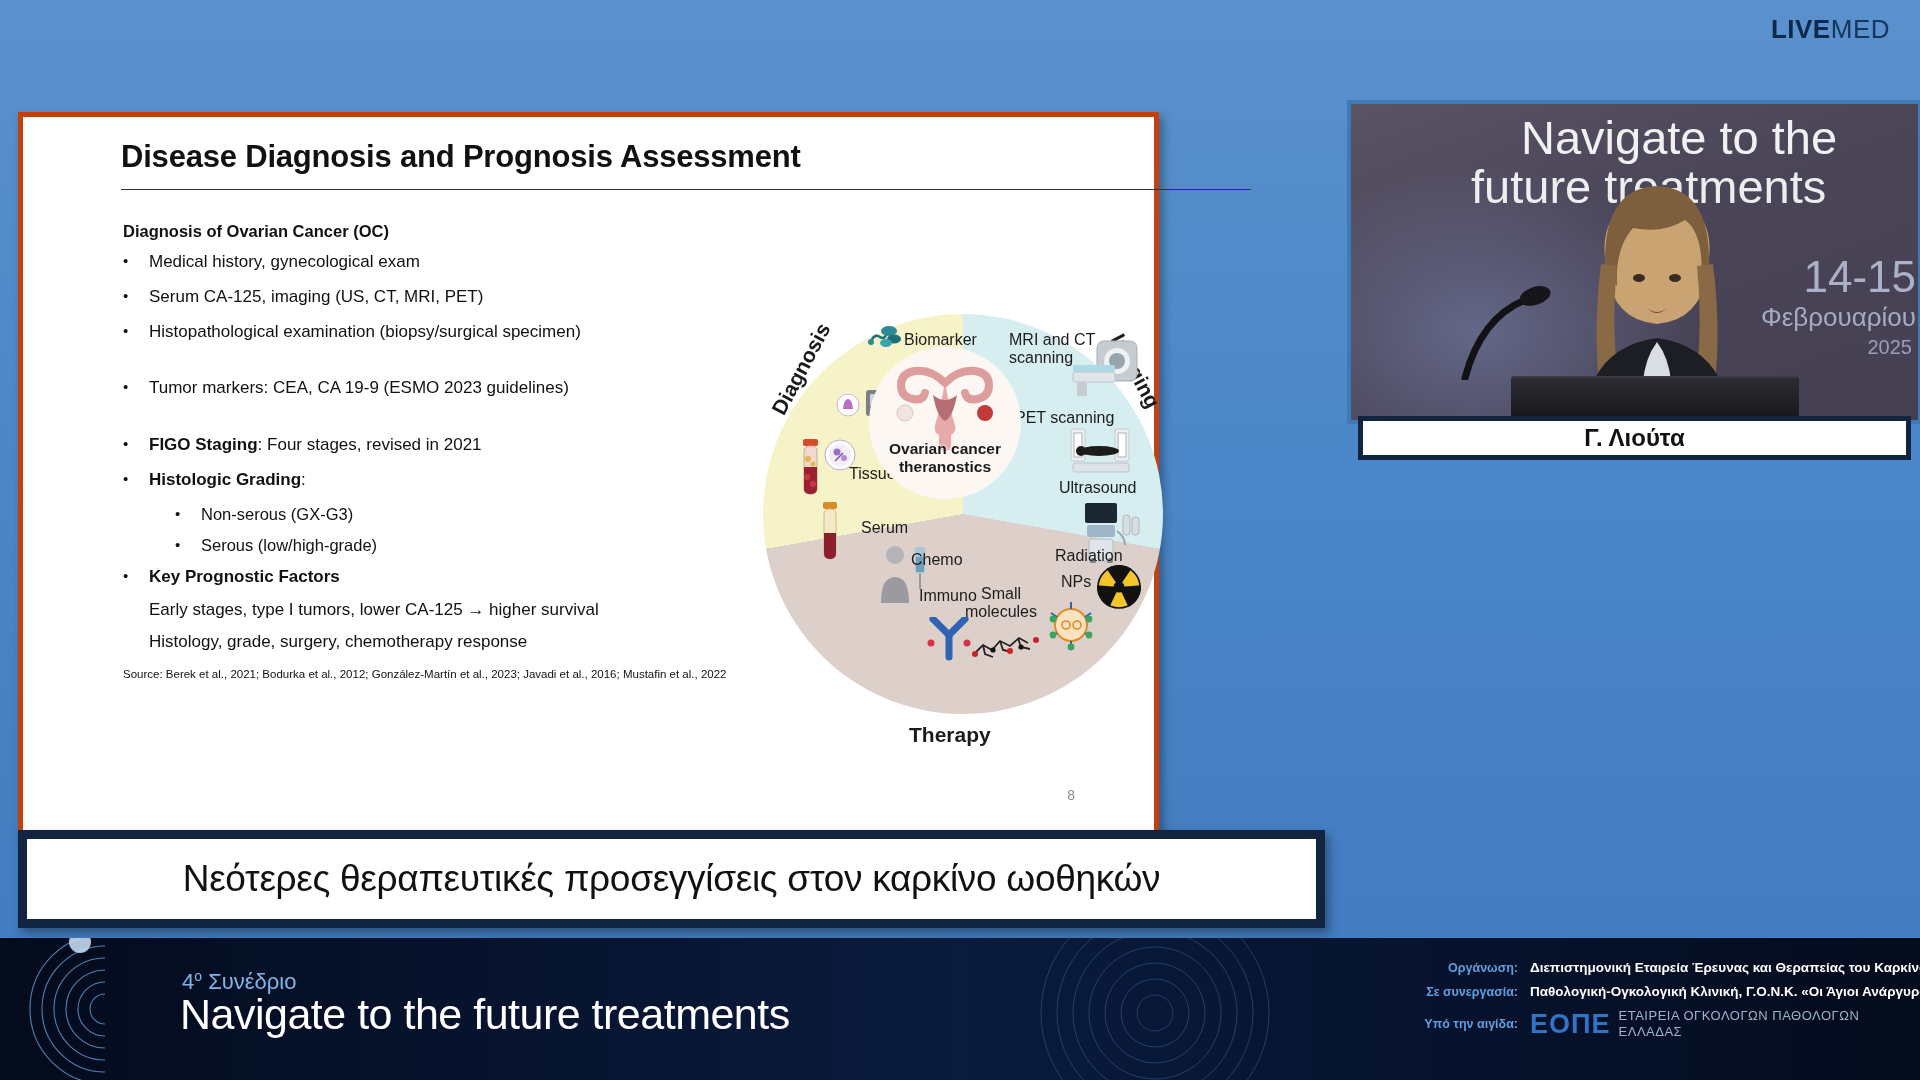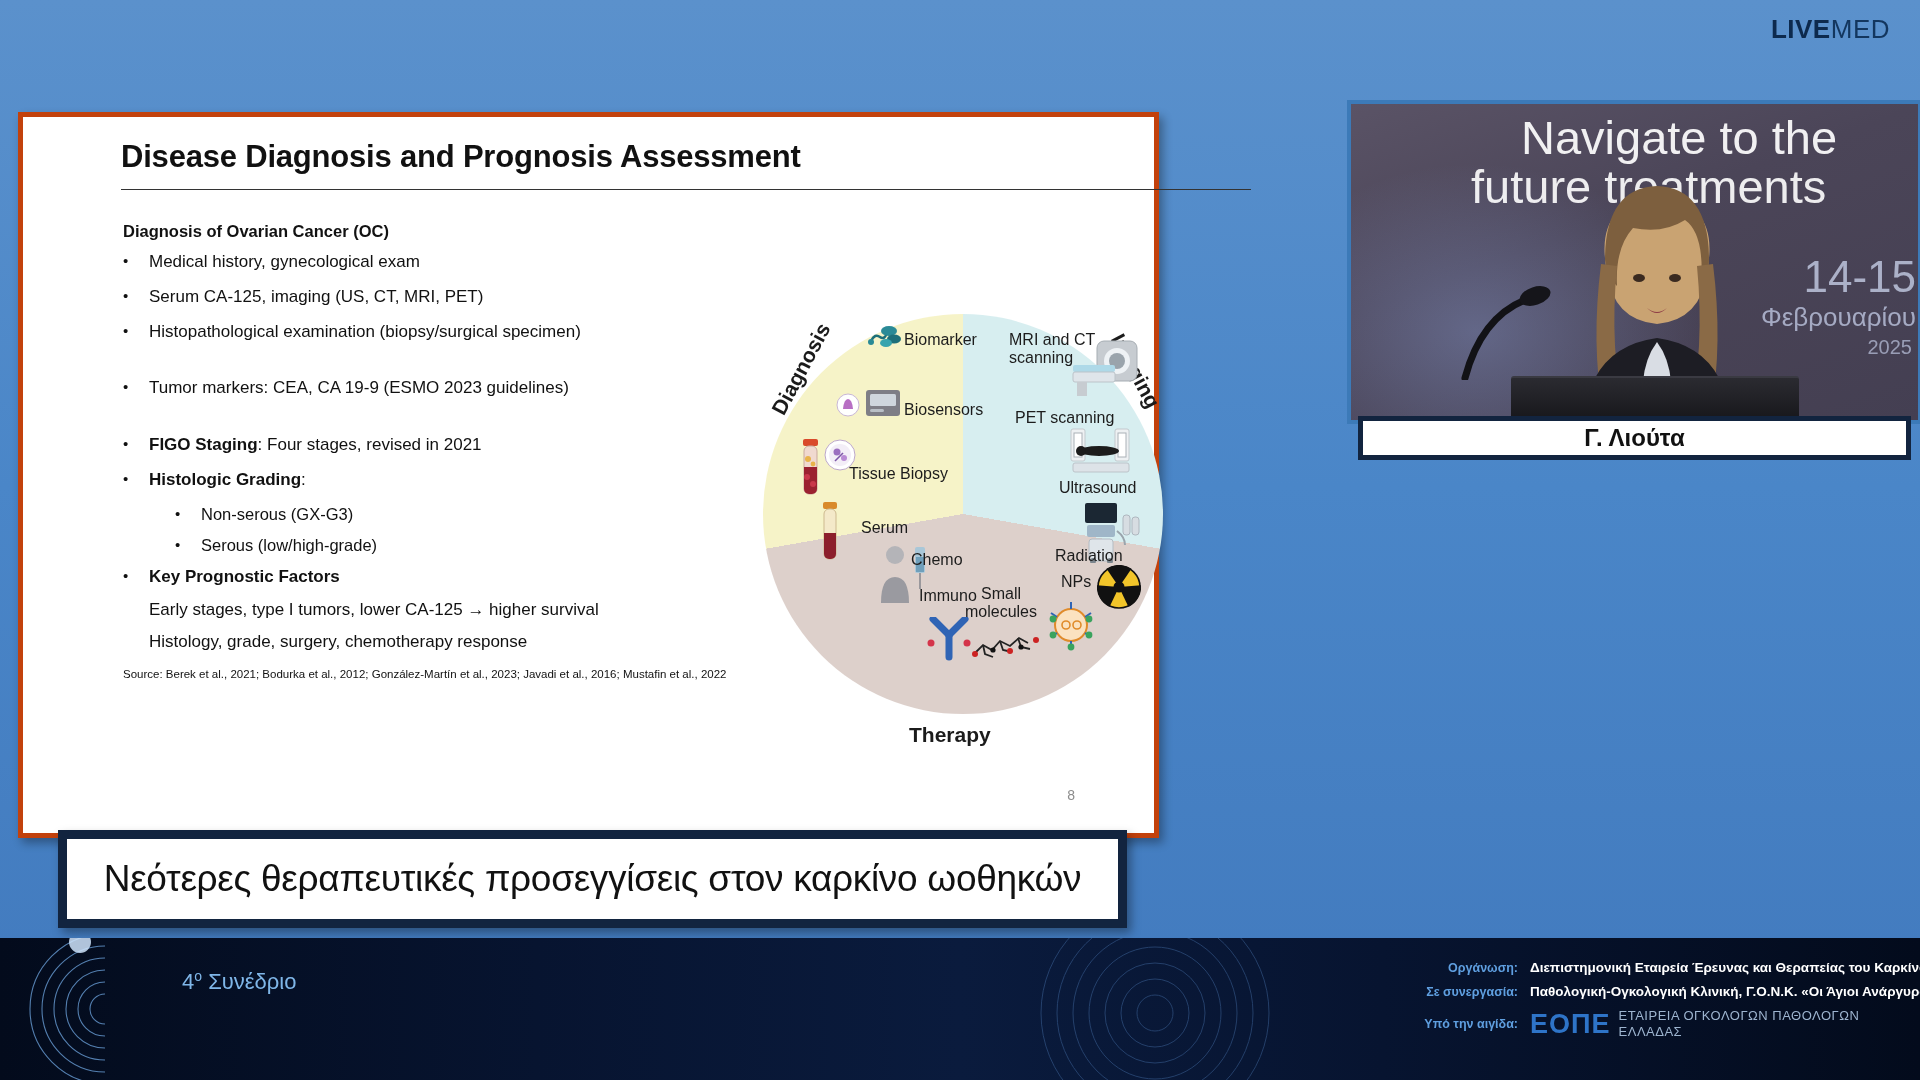--- a/index.html
+++ b/index.html
@@ -110,25 +110,24 @@
   #ic-immuno    { left: 182px; top: 388px; }
   #ic-small     { left: 228px; top: 396px; }
   #ic-nps       { left: 302px; top: 368px; }
   #ic-radiation { left: 356px; top: 336px; }
   #ic-ultra     { left: 336px; top: 272px; }
   #ic-pet       { left: 328px; top: 196px; }
   #ic-mri       { left: 330px; top: 110px; }
 
   
   #session-bar-wrap {
-    position: absolute; left: 18px; top: 830px; width: 1069px; height: 98px;
+    position: absolute; left: 18px; top: 830px; width: 1307px; height: 98px;
     background: #12243f;
     box-shadow: 4px 5px 9px rgba(0,0,0,0.35);
     padding: 9px;
-    margin-left: 40px;
   }
   #session-bar {
     width: 100%; height: 100%; background: #fff;
     display: flex; align-items: center; justify-content: center;
   }
   #session-title {
     font-size: 37px; color: #111; letter-spacing: -0.3px;
   }
 
   
@@ -430,20 +429,35 @@
     <div class="item" id="it-serum">Serum</div>
     <div class="item" id="it-chemo">Chemo</div>
     <div class="item" id="it-immuno">Immuno</div>
     <div class="item" id="it-small">Small molecules</div>
     <div class="item" id="it-nps">NPs</div>
     <div class="item" id="it-radiation">Radiation</div>
     <div class="item" id="it-ultra">Ultrasound</div>
     <div class="item" id="it-pet">PET scanning</div>
     <div class="item" id="it-mri">MRI and CT scanning</div>
 
+    <div id="wheel-center">
+      <svg id="uterus-art" viewBox="0 0 120 92">
+        <path d="M60 20 q-4 26 -10 44 q-2 10 10 12 q12-2 10-12 q-6-18-10-44z" fill="#e8a9a9"></path>
+        <path d="M60 22 q-14-14 -30-12 q-14 2 -14 14 q0 12 12 14 q10 2 12-6" fill="none" stroke="#dd9d9d" stroke-width="8" stroke-linecap="round"></path>
+        <path d="M60 22 q14-14 30-12 q14 2 14 14 q0 12-12 14 q-10 2-12-6" fill="none" stroke="#dd9d9d" stroke-width="8" stroke-linecap="round"></path>
+        <path d="M48 34 q12 10 24 0 q-4 22-12 26 q-8-4-12-26z" fill="#b56f73"></path>
+        <circle cx="20" cy="52" r="8" fill="#f0e4e2" stroke="#d9c8c6"></circle>
+        <circle cx="100" cy="52" r="8" fill="#c23a3a"></circle>
+        <rect x="54" y="70" width="12" height="20" rx="5" fill="#e8a9a9"></rect>
+      </svg>
+      <div id="center-label">
+        <div>Ovarian cancer</div>
+        <div>theranostics</div>
+      </div>
+    </div>
   </div>
 </div>
 
 <div id="session-bar-wrap">
   <div id="session-bar">
     <span id="session-title">Νεότερες θεραπευτικές προσεγγίσεις στον καρκίνο ωοθηκών</span>
   </div>
 </div>
 
 <div id="video-frame">
@@ -502,20 +516,21 @@
       <circle cx="125" cy="125" r="50"></circle>
         <circle cx="125" cy="125" r="66"></circle>
       <circle cx="125" cy="125" r="82"></circle>
         <circle cx="125" cy="125" r="98"></circle>
       <circle cx="125" cy="125" r="114"></circle>
     </g>
   </svg>
 
   <div id="conf-sub"><span>4</span><sup>ο</sup><span> Συνέδριο</span></div>
 
+  <div id="conf-title">Navigate to the future treatments</div>
 
   <div id="credits">
     <div class="credit-row">
       <span class="credit-key">Οργάνωση:</span>
       <span class="credit-val">Διεπιστημονική Εταιρεία Έρευνας και Θεραπείας του Καρκίνου</span>
     </div>
     <div class="credit-row">
       <span class="credit-key">Σε συνεργασία:</span>
       <span class="credit-val">Παθολογική-Ογκολογική Κλινική, Γ.Ο.Ν.Κ. «Οι Άγιοι Ανάργυροι»</span>
     </div>

